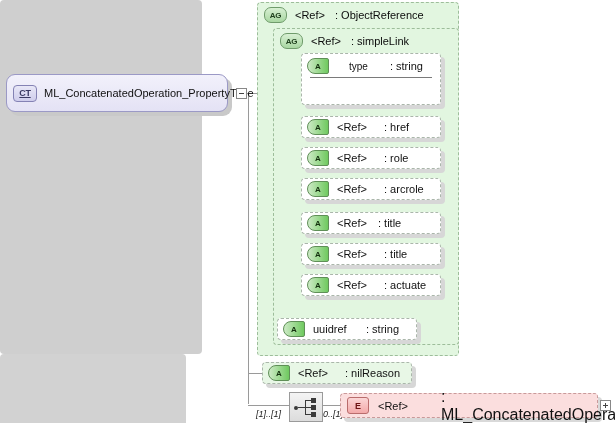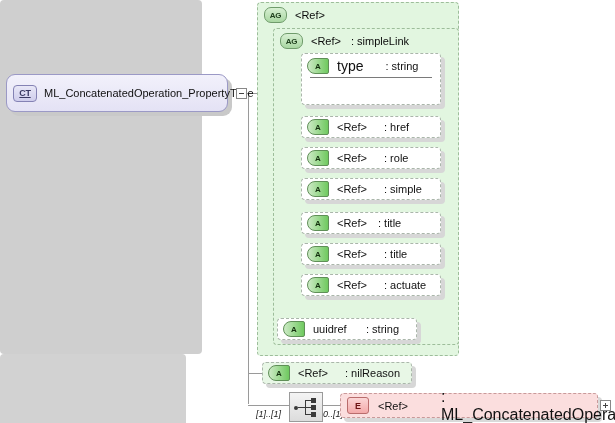--- a/index.html
+++ b/index.html
@@ -180,37 +180,38 @@
     <div class="ct-badge">CT</div>
     <div class="ct-text">ML_ConcatenatedOperation_PropertyType</div>
   </div>
   <div class="pm" style="left:236px;top:88px;"></div>
 
   <div class="grp-shadow-objref"></div>
   <div class="grp grp-objref">
     <div class="grp-head">
       <div class="ag-badge">AG</div>
       <div class="nm">&lt;Ref&gt;</div>
+      <div class="ty">: ObjectReference</div>
     </div>
   </div>
 
   <div class="grp-shadow-simplelink"></div>
   <div class="grp grp-simplelink">
     <div class="grp-head">
       <div class="ag-badge">AG</div>
       <div class="nm">&lt;Ref&gt;</div>
       <div class="ty">: simpleLink</div>
     </div>
   </div>
 
   <div class="attr-shadow" style="left:305px;top:57px;width:140px;height:52px;"></div>
   <div class="typebox" style="left:301px;top:53px;width:140px;height:52px;">
     <div class="hdr">
       <div class="a-badge">A</div>
-      <div style="margin-left:8px;font-size:14px;">type</div>
+      <div style="margin-left:20px;font-size:10px;">type</div>
       <div style="margin-left:22px;font-size:11px;">: string</div>
     </div>
     <div class="sep"></div>
   </div>
 
   <div class="attr-shadow" style="left:305px;top:120px;width:140px;height:22px;"></div>
   <div class="attr" style="left:301px;top:116px;width:140px;height:22px;">
     <div class="a-badge">A</div>
     <div class="nm">&lt;Ref&gt;</div>
     <div class="ty" style="left:82px;">: href</div>
@@ -220,21 +221,21 @@
   <div class="attr" style="left:301px;top:147px;width:140px;height:22px;">
     <div class="a-badge">A</div>
     <div class="nm">&lt;Ref&gt;</div>
     <div class="ty" style="left:82px;">: role</div>
   </div>
 
   <div class="attr-shadow" style="left:305px;top:182px;width:140px;height:22px;"></div>
   <div class="attr" style="left:301px;top:178px;width:140px;height:22px;">
     <div class="a-badge">A</div>
     <div class="nm">&lt;Ref&gt;</div>
-    <div class="ty" style="left:82px;">: simple</div>
+    <div class="ty" style="left:82px;">: arcrole</div>
   </div>
 
   <div class="attr-shadow" style="left:305px;top:216px;width:140px;height:22px;"></div>
   <div class="attr" style="left:301px;top:212px;width:140px;height:22px;">
     <div class="a-badge">A</div>
     <div class="nm">&lt;Ref&gt;</div>
     <div class="ty" style="left:76px;">: title</div>
   </div>
 
   <div class="attr-shadow" style="left:305px;top:247px;width:140px;height:22px;"></div>

